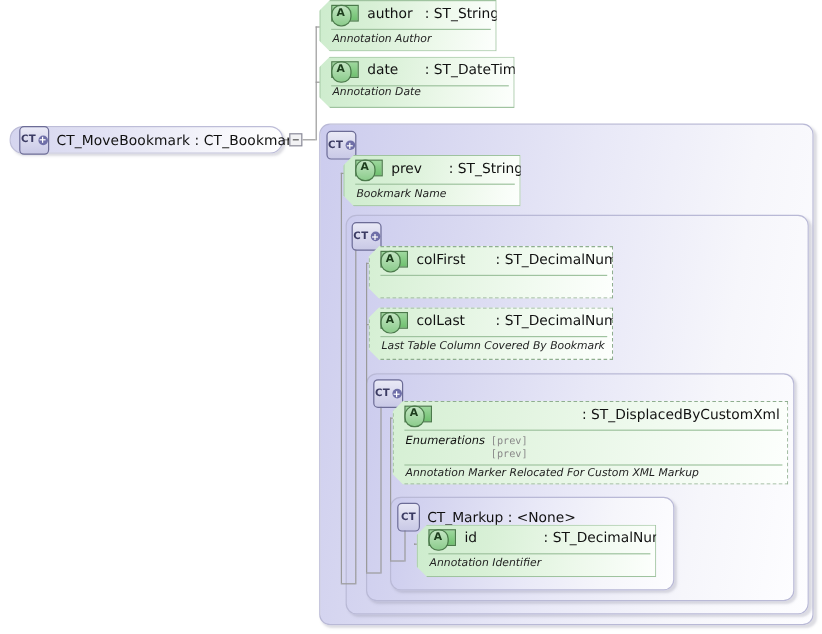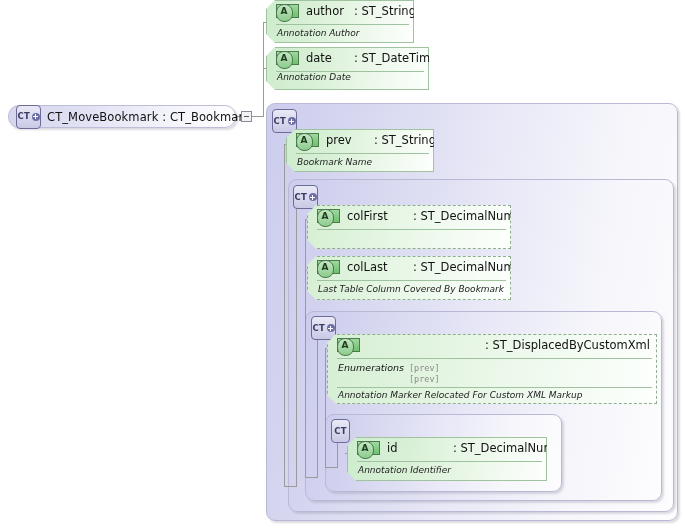--- a/index.html
+++ b/index.html
@@ -289,20 +289,21 @@
     <div class="enval" style="left:82px;top:29px;">[prev]</div>
     <div class="enval" style="left:82px;top:40px;">[prev]</div>
     <div class="sep" style="top:53px;"></div>
     <div class="doc" style="top:56px;">Annotation Marker Relocated For Custom XML Markup</div>
   </div>
 
   <div class="hdr" style="left:331px;top:419px;">
     <span class="ctico small">
       <span class="tx">CT</span>
     </span>
+    <span class="lbl">CT_Markup : &lt;None&gt;</span>
   </div>
 
   <div class="attr" style="left:347px;top:437px;width:200px;height:44px;">
     <div class="bdr"></div>
     <div class="row1">
       <span class="aico">
           <span class="at">A</span>
         </span>
       <span class="nm">id</span>
       <span class="ty" style="left:96px;">: ST_DecimalNumber</span>

